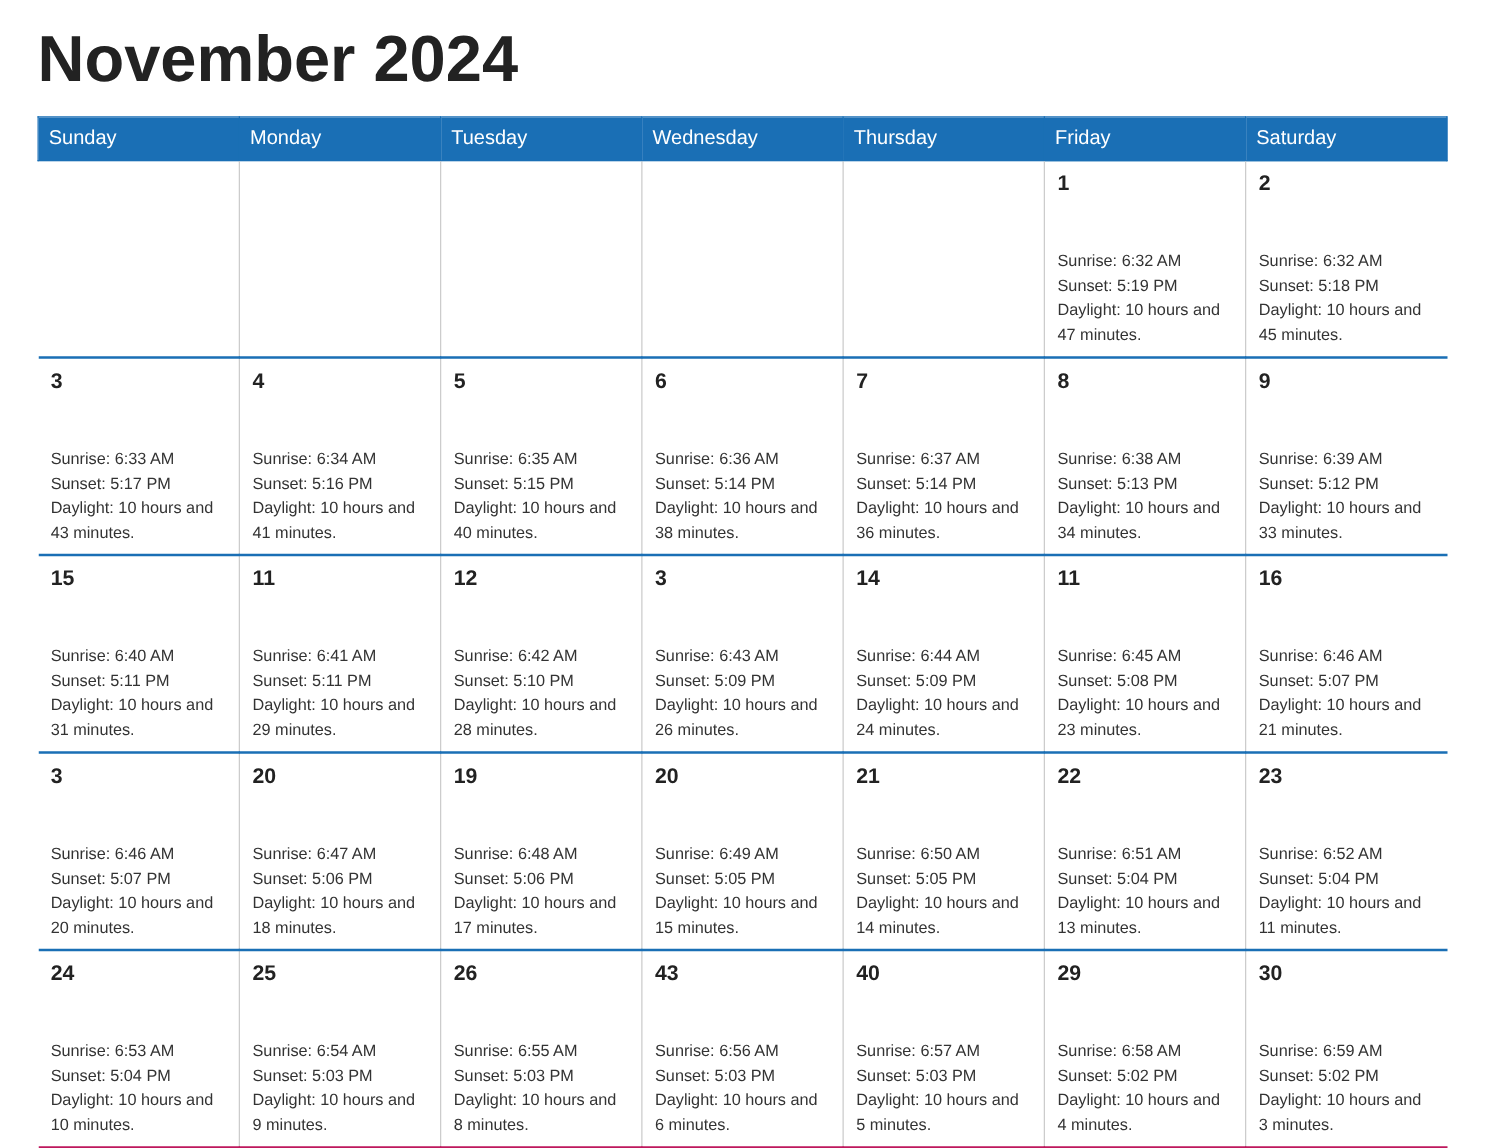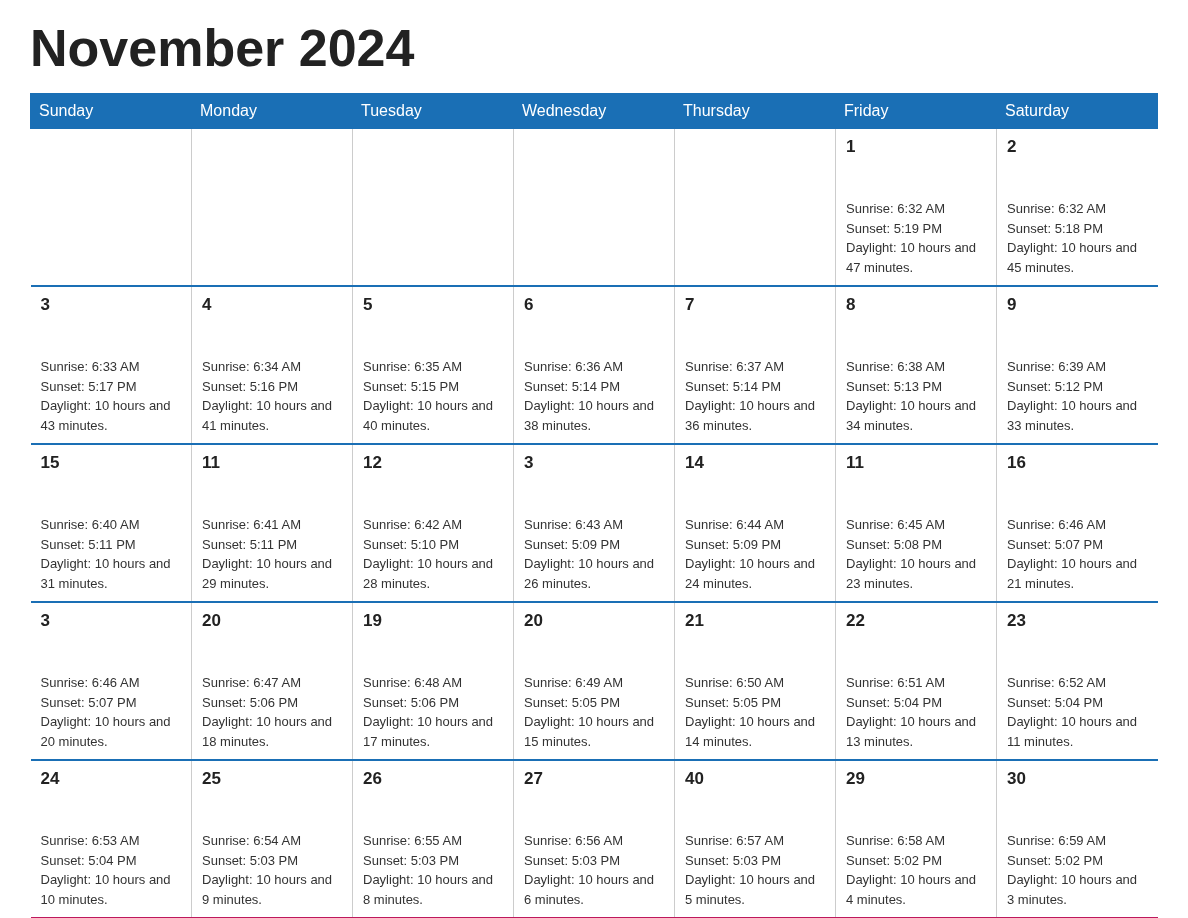--- a/index.html
+++ b/index.html
@@ -292,21 +292,21 @@
 Sunset: 5:03 PM
 Daylight: 10 hours and 9 minutes.</div>
         </td>
         <td>
           <span class="day-number">26</span>
           <div class="day-info">Sunrise: 6:55 AM
 Sunset: 5:03 PM
 Daylight: 10 hours and 8 minutes.</div>
         </td>
         <td>
-          <span class="day-number">27</span>
+          <span class="day-number">43</span>
           <div class="day-info">Sunrise: 6:56 AM
 Sunset: 5:03 PM
 Daylight: 10 hours and 6 minutes.</div>
         </td>
         <td>
           <span class="day-number">40</span>
           <div class="day-info">Sunrise: 6:57 AM
 Sunset: 5:03 PM
 Daylight: 10 hours and 5 minutes.</div>
         </td>

